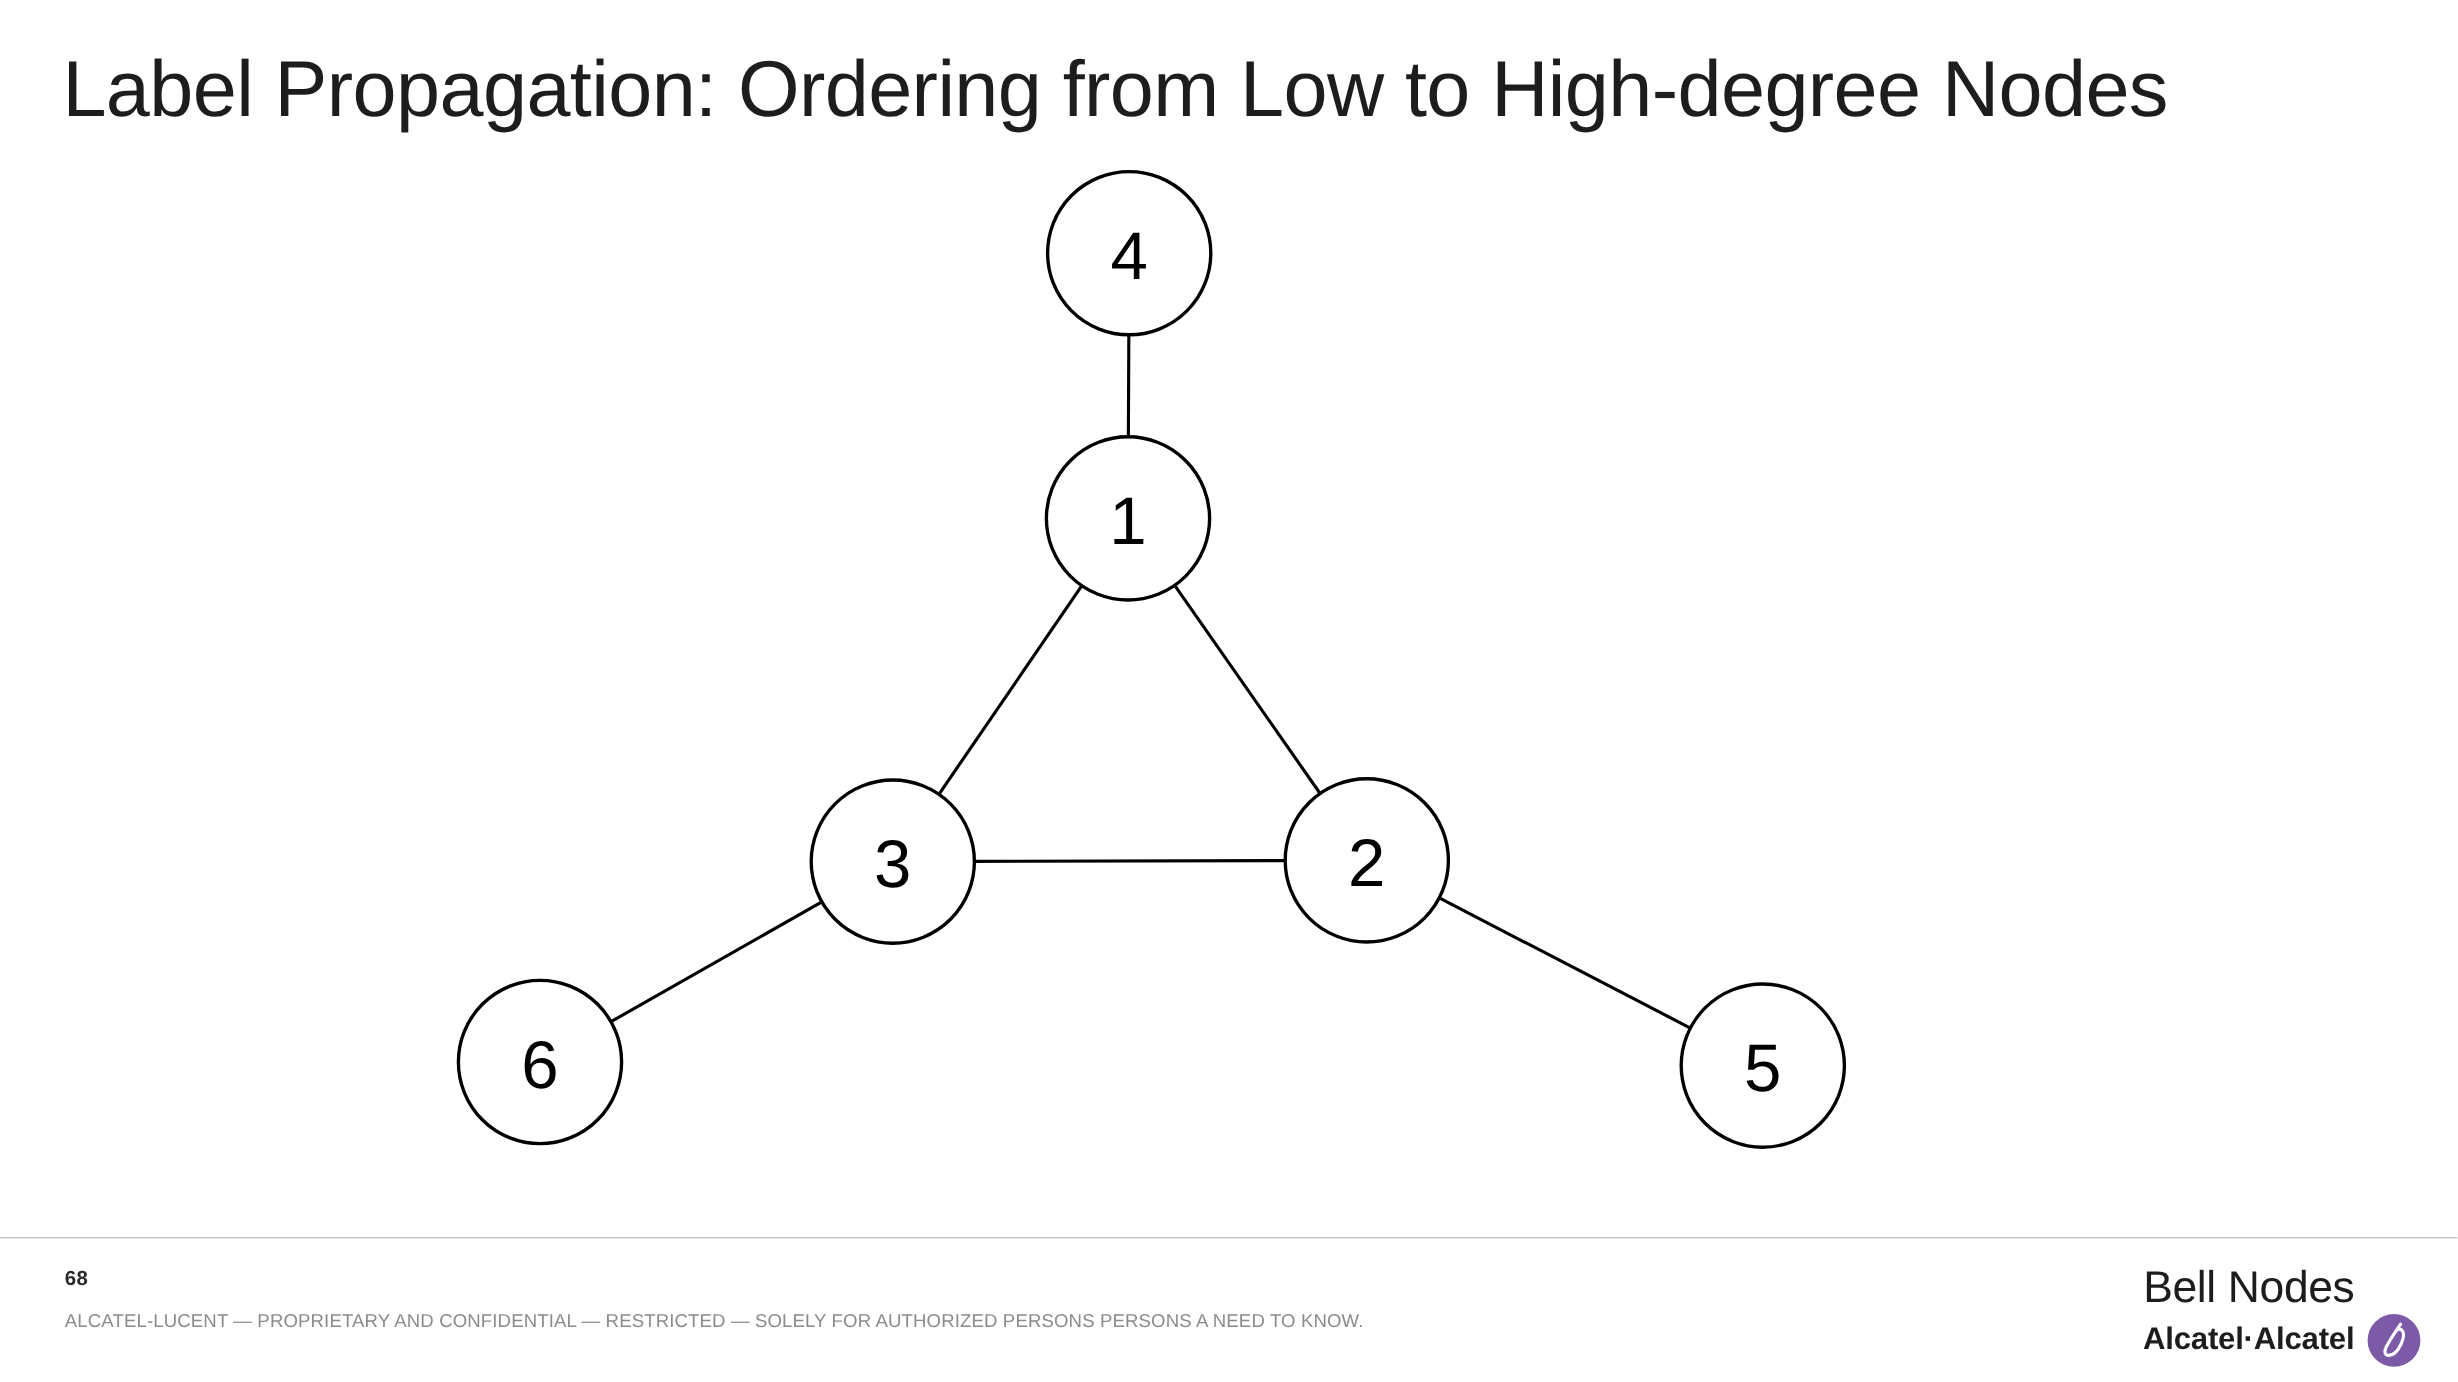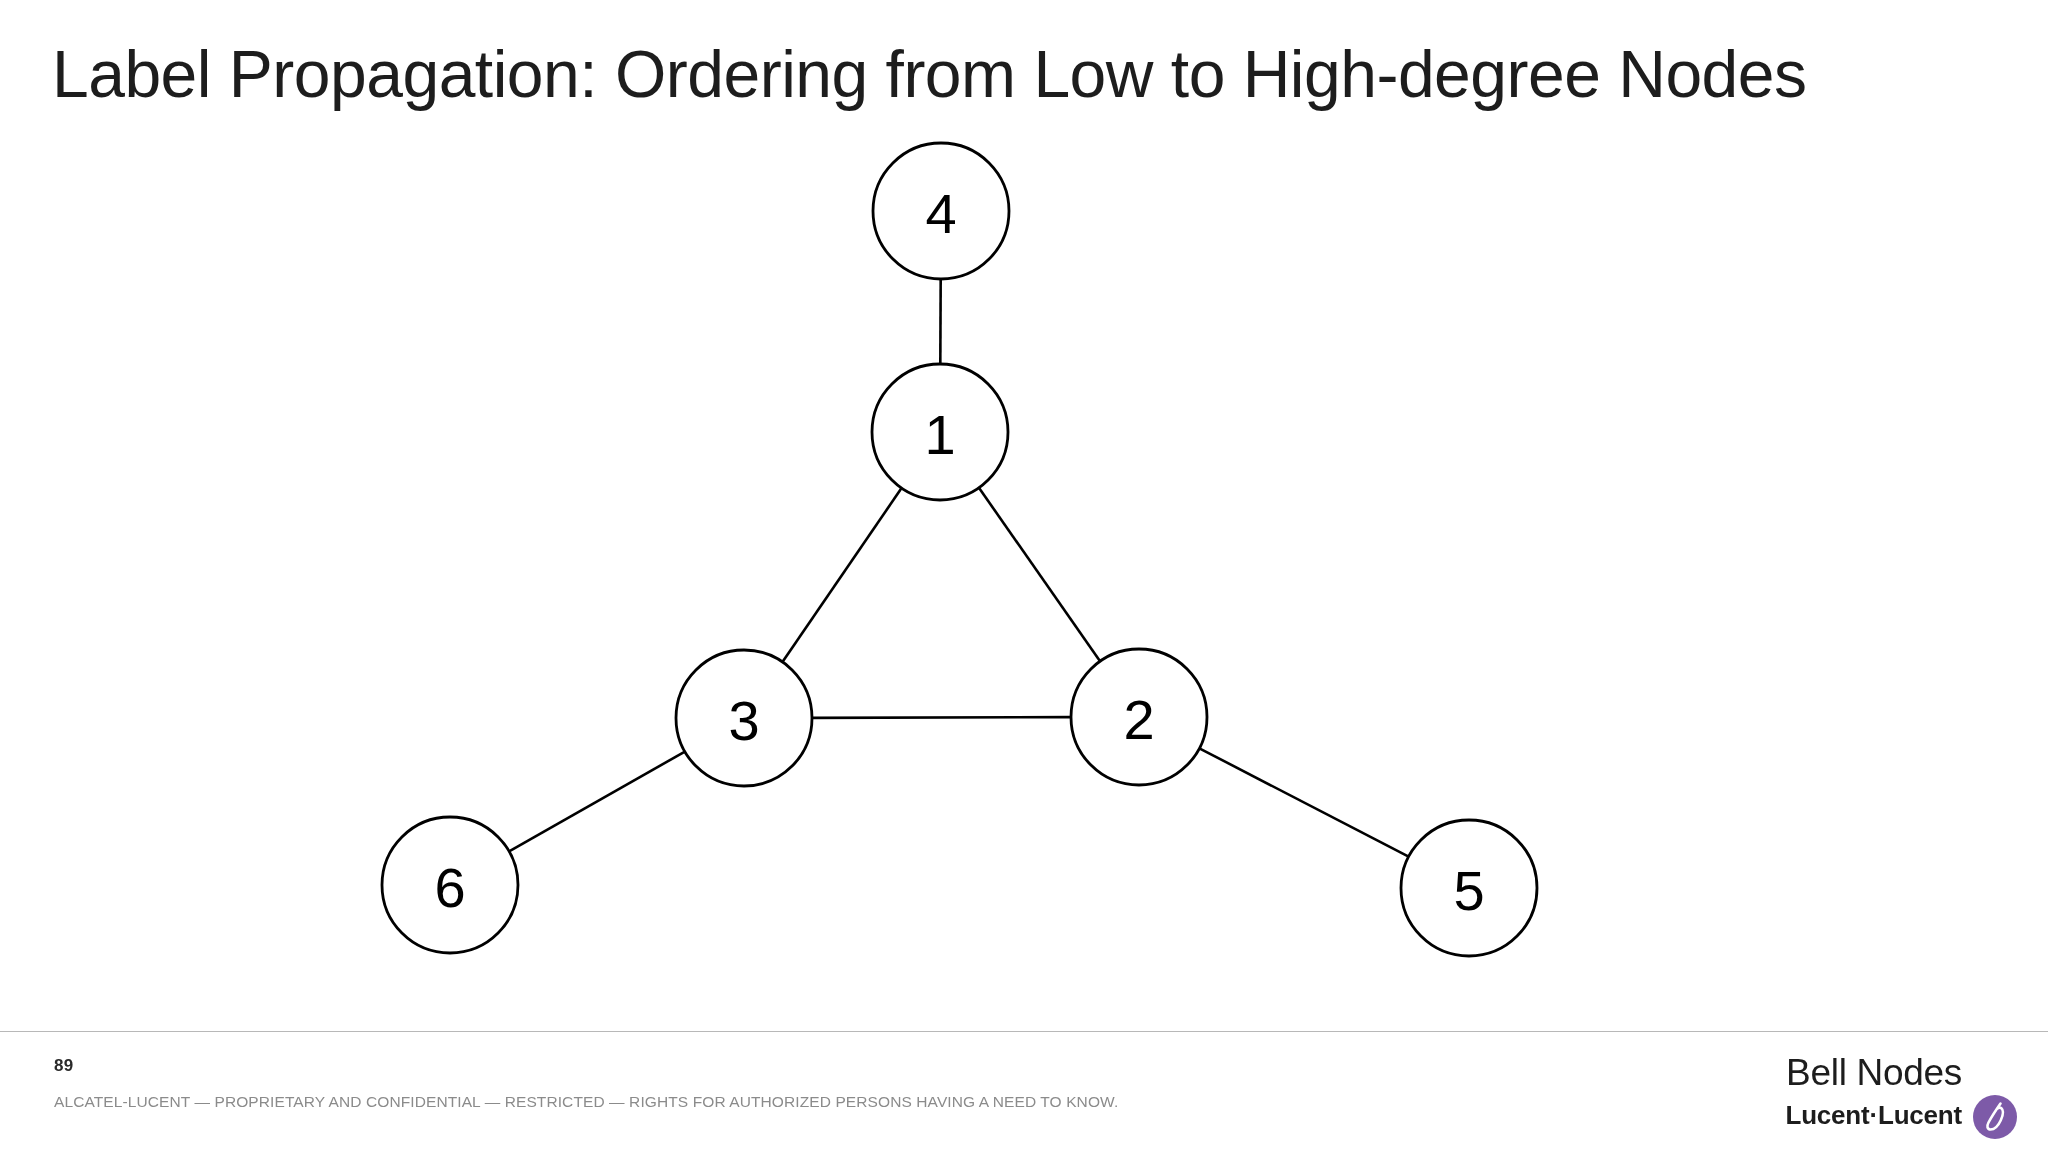--- a/index.html
+++ b/index.html
@@ -183,29 +183,29 @@
           <g>
             <circle cx="1469" cy="888" r="68" class="graph-node-circle" fill="#ffffff" stroke="#000000"></circle>
             <text x="1469" y="890" class="graph-node-label">5</text>
           </g>
         </g>
     </svg>
   </div>
 
   <div class="footer-divider" style="background: rgb(184, 184, 184);"></div>
 
-  <div class="footer-page-number">89</div>
+  <div class="footer-page-number">68</div>
 
   <div class="footer-legal">
-    <div>ALCATEL-LUCENT — PROPRIETARY AND CONFIDENTIAL — RESTRICTED — RIGHTS FOR AUTHORIZED PERSONS HAVING A NEED TO KNOW.</div>
+    <div>ALCATEL-LUCENT — PROPRIETARY AND CONFIDENTIAL — RESTRICTED — SOLELY FOR AUTHORIZED PERSONS PERSONS A NEED TO KNOW.</div>
   </div>
 
   <div class="logo-block">
     <div class="logo-bell-labs">Bell Nodes</div>
-    <div class="logo-alcatel-lucent">Lucent·Lucent</div>
+    <div class="logo-alcatel-lucent">Alcatel·Alcatel</div>
     <div class="logo-mark">
       <svg viewBox="0 0 46 46" xmlns="http://www.w3.org/2000/svg">
         <circle cx="23" cy="23" r="22" id="logo-mark-circle" fill="#7d5aa8"></circle>
         <path id="logo-mark-glyph" d="M28.5 9.5 C24 16 19.5 23 16.5 28.5 C14.5 32.2 15.2 35.5 18.6 35.5 C22.4 35.5 26.4 31.4 28.8 26.2 C31.2 21 31.6 16.2 29.4 14.3 C28.2 13.3 26.4 13.6 24.8 15.2" fill="none" stroke="#ffffff" stroke-width="2.6" stroke-linecap="round" stroke-linejoin="round"></path>
       </svg>
     </div>
   </div>
 
 </div>
 

